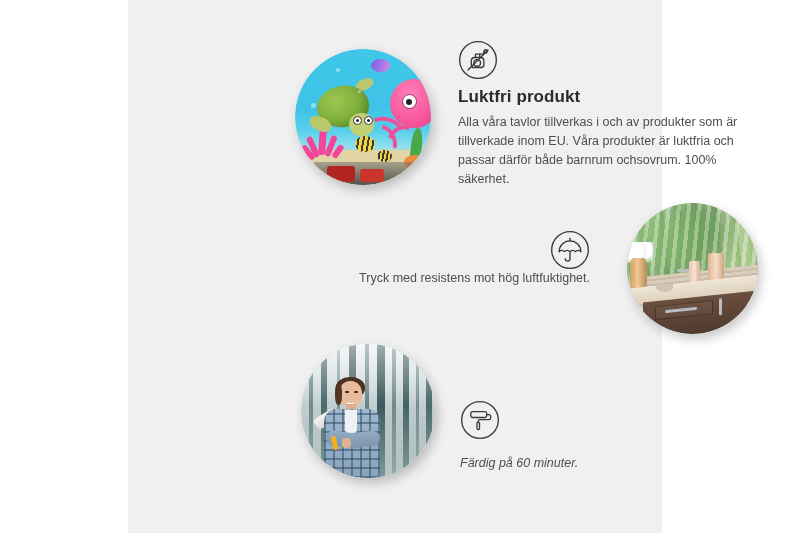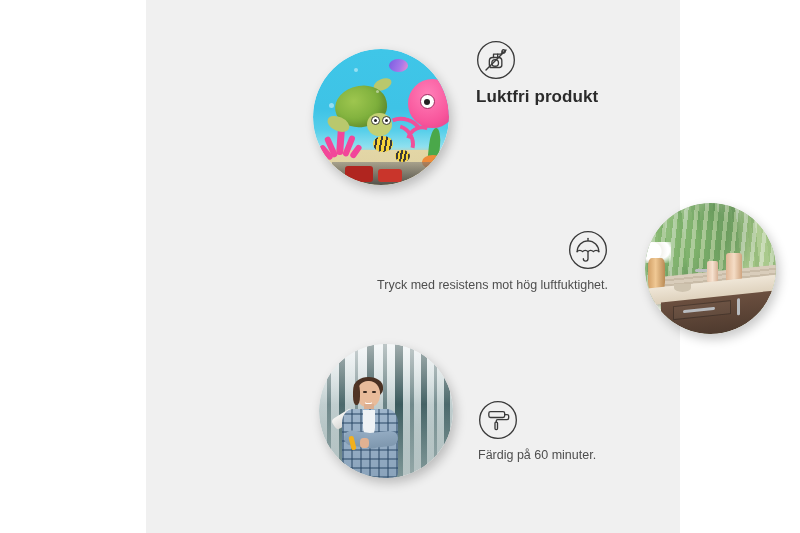--- a/index.html
+++ b/index.html
@@ -15,21 +15,21 @@
   }
   #stage {
     position: relative;
     width: 800px;
     height: 533px;
     background: #ffffff;
   }
   
   #panel {
     position: absolute;
-    left: 146px;
+    left: 128px;
     top: 0;
     width: 534px;
     height: 533px;
     background: #f0f0f0;
   }
 
   
   .photo-circle {
     position: absolute;
     border-radius: 50%;
@@ -326,26 +326,26 @@
 
   
   #feature-odorless { left: 330px; top: 40px; width: 300px; text-align: left; }
   #feature-odorless .f-title { margin-top: 7px; }
   #feature-odorless .f-body { margin-top: 6px; }
 
   
   #feature-waterproof { left: 162px; top: 230px; width: 300px; text-align: right; }
   #feature-waterproof .icon-wrap { text-align: right; }
   #feature-waterproof .f-title { margin-top: 6px; }
-  #feature-waterproof .f-sub { margin-top: 8px; }
+  #feature-waterproof .f-sub { margin-top: 1px; }
 
   
   #feature-easy { left: 332px; top: 400px; width: 300px; text-align: left; }
   #feature-easy .f-title { margin-top: 6px; }
-  #feature-easy .f-sub { margin-top: 8px; }
+  #feature-easy .f-sub { margin-top: 16px; font-style: italic; }
 
   .icon-svg { display: inline-block; vertical-align: top; }
 </style>
 </head>
 <body>
 
 <div id="stage">
 
   <div id="panel">
 
@@ -398,20 +398,21 @@
           <circle cx="24" cy="24" r="22"></circle>
           <path d="M17 33h11a3 3 0 0 0 3-3v-5a4 4 0 0 0-4-4h-7a4 4 0 0 0-4 4v5a3 3 0 0 0 1 2.2"></path>
           <path d="M21 21v-4h5v4"></path>
           <path d="M26 17h4l2-3"></path>
           <path d="M31.5 12.5a2 2 0 1 1 2.8 2.8 2 2 0 0 1-2.8-2.8z"></path>
           <circle cx="23" cy="27.5" r="4"></circle>
           <line x1="12" y1="36" x2="36" y2="12"></line>
         </svg>
       </span>
       <div class="f-title">Luktfri produkt</div>
+      <p class="f-body">Alla våra tavlor tillverkas i och av produkter som är tillverkade inom EU. Våra produkter är luktfria och passar därför både barnrum ochsovrum. 100% säkerhet.</p>
     </div>
 
     <div class="photo-circle" id="circle-bath">
       <div class="photo-inner">
         <div class="bath-wall"></div>
         <div class="bath-backsplash"></div>
         <div class="faucet"></div>
         <div class="towel-roll"></div>
         <div class="soap-bottle"></div>
         <div class="flowers"></div>

